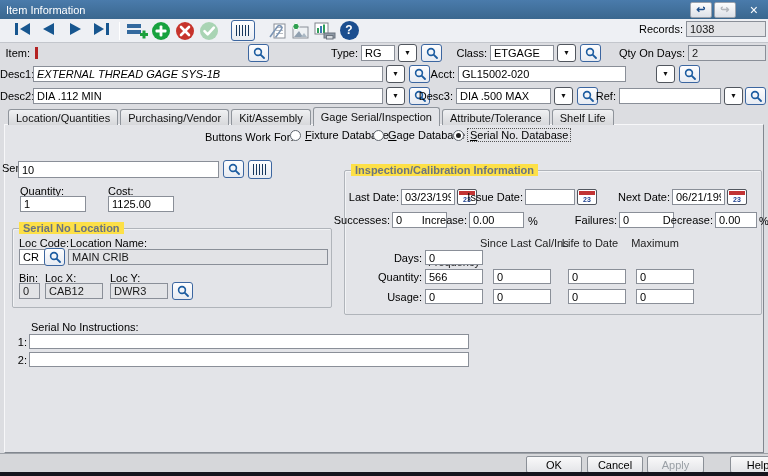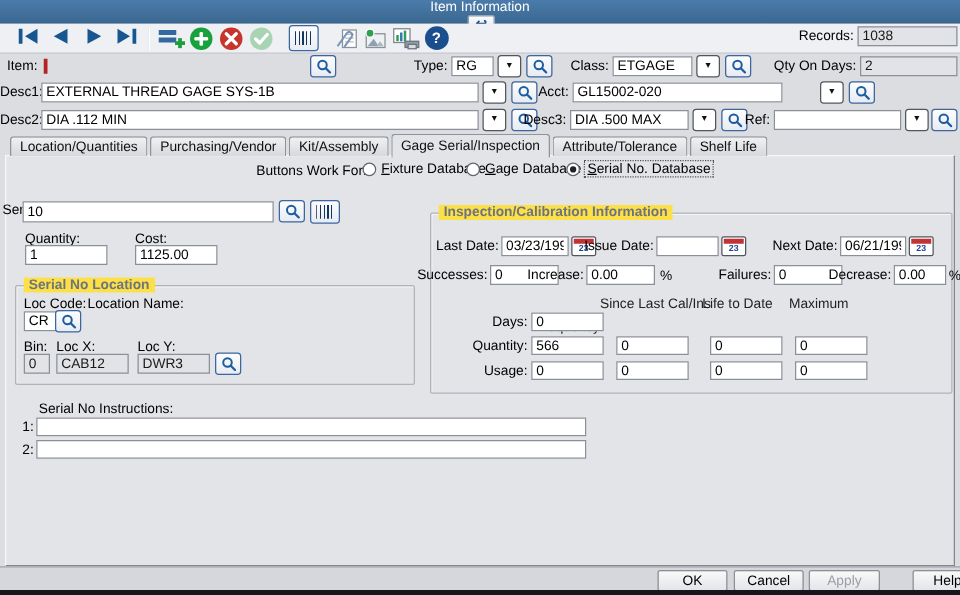--- a/index.html
+++ b/index.html
@@ -1,21 +1,21 @@
 <!DOCTYPE html>
 <html><head>
 <meta charset="utf-8">
 <style>
   * { margin:0; padding:0; box-sizing:border-box; font-family:"Liberation Sans", sans-serif; }
   html,body { background:#9a9aa2; }
   .win { position:relative; width:768px; height:476px; background:#dcdde1; overflow:hidden; }
 
   
   .titlebar { position:absolute; left:0; top:0; width:768px; height:19px;
-    background:linear-gradient(#4a7bab,#3a678f); display:flex; align-items:center; padding:0 6px;flex-direction:column; }
+    background:linear-gradient(#4a7bab,#3a678f); display:flex; align-items:center; padding:0 6px; }
   .titlebar .title { color:#fff; font-size:11px; flex:1; }
   .tb-btn { width:22px; height:16px; margin-left:2px; background:linear-gradient(#fcfcfd,#dde1e8);
     border:1px solid #9aa2ae; border-radius:2px; font-size:11px; line-height:13px; text-align:center; cursor:pointer; }
   .undo-glyph { color:#1d4f8c; font-weight:bold; }
   .redo-glyph { color:#b2b6bc; font-weight:bold; }
   .close-x { color:#fff; font-size:14px; margin-left:14px; margin-right:4px; cursor:pointer; line-height:16px; }
 
   
   .toolbar { position:absolute; left:0; top:19px; width:768px; height:24px; background:#eef0f4;
     border-bottom:1px solid #c3c6cc; display:flex; align-items:center; padding-left:10px; }
@@ -211,21 +211,21 @@
   <input class="fld" style="left: 490px; top: 45px; width: 64px;" value="ETGAGE">
   <button class="btn-drop" style="left:557px; top:44px;">▼</button>
   <button class="btn-search" style="left:580px; top:44px;">
       <svg width="12" height="12" viewBox="0 0 12 12">
         <circle cx="5" cy="5" r="3.4" fill="none" stroke="#1c5ca0" stroke-width="1.6"></circle>
         <line x1="7.6" y1="7.6" x2="11" y2="11" stroke="#1c5ca0" stroke-width="1.8" stroke-linecap="round"></line>
       </svg>
     </button>
 
   <span class="lbl" style="left:0px; top:68px; width:30px;">Desc1:</span>
-  <input class="fld" style="left: 33px; top: 66px; width: 350px;" value="EXTERNAL THREAD GAGE SYS-1B">
+  <input class="fld" style="left: 33px; top: 66px; width: 350px; font-style: italic;" value="EXTERNAL THREAD GAGE SYS-1B">
   <button class="btn-drop" style="left:386px; top:65px;">▼</button>
   <button class="btn-search" style="left:409px; top:65px;">
       <svg width="12" height="12" viewBox="0 0 12 12">
         <circle cx="5" cy="5" r="3.4" fill="none" stroke="#1c5ca0" stroke-width="1.6"></circle>
         <line x1="7.6" y1="7.6" x2="11" y2="11" stroke="#1c5ca0" stroke-width="1.8" stroke-linecap="round"></line>
       </svg>
     </button>
   <span class="lbl" style="left:425px; top:68px; width:30px;">Acct:</span>
   <input class="fld" style="left: 458px; top: 66px; width: 168px;" value="GL15002-020">
   <button class="btn-drop" style="left:656px; top:65px;">▼</button>
@@ -315,20 +315,21 @@
     </div>
     <span class="lbl lbl-l" style="left:19px; top:237px;">Loc Code:</span>
     <span class="lbl lbl-l" style="left:70px; top:237px;">Location Name:</span>
     <input class="fld" style="left: 19px; top: 249px; width: 32px;" value="CR">
     <button class="btn-search" style="left:44px; top:248px;">
         <svg width="12" height="12" viewBox="0 0 12 12">
           <circle cx="5" cy="5" r="3.4" fill="none" stroke="#1c5ca0" stroke-width="1.6"></circle>
           <line x1="7.6" y1="7.6" x2="11" y2="11" stroke="#1c5ca0" stroke-width="1.8" stroke-linecap="round"></line>
         </svg>
       </button>
+    <input class="fld fld-ro" style="left: 68px; top: 249px; width: 260px;" readonly="" value="MAIN CRIB">
     <span class="lbl lbl-l" style="left:19px; top:272px;">Bin:</span>
     <span class="lbl lbl-l" style="left:45px; top:272px;">Loc X:</span>
     <span class="lbl lbl-l" style="left:110px; top:272px;">Loc Y:</span>
     <input class="fld fld-ro" style="left: 19px; top: 283px; width: 21px;" readonly="" value="0">
     <input class="fld fld-ro" style="left: 45px; top: 283px; width: 58px;" readonly="" value="CAB12">
     <input class="fld fld-ro" style="left: 110px; top: 283px; width: 58px;" readonly="" value="DWR3">
     <button class="btn-search" style="left:172px; top:282px;">
         <svg width="12" height="12" viewBox="0 0 12 12">
           <circle cx="5" cy="5" r="3.4" fill="none" stroke="#1c5ca0" stroke-width="1.6"></circle>
           <line x1="7.6" y1="7.6" x2="11" y2="11" stroke="#1c5ca0" stroke-width="1.8" stroke-linecap="round"></line>

